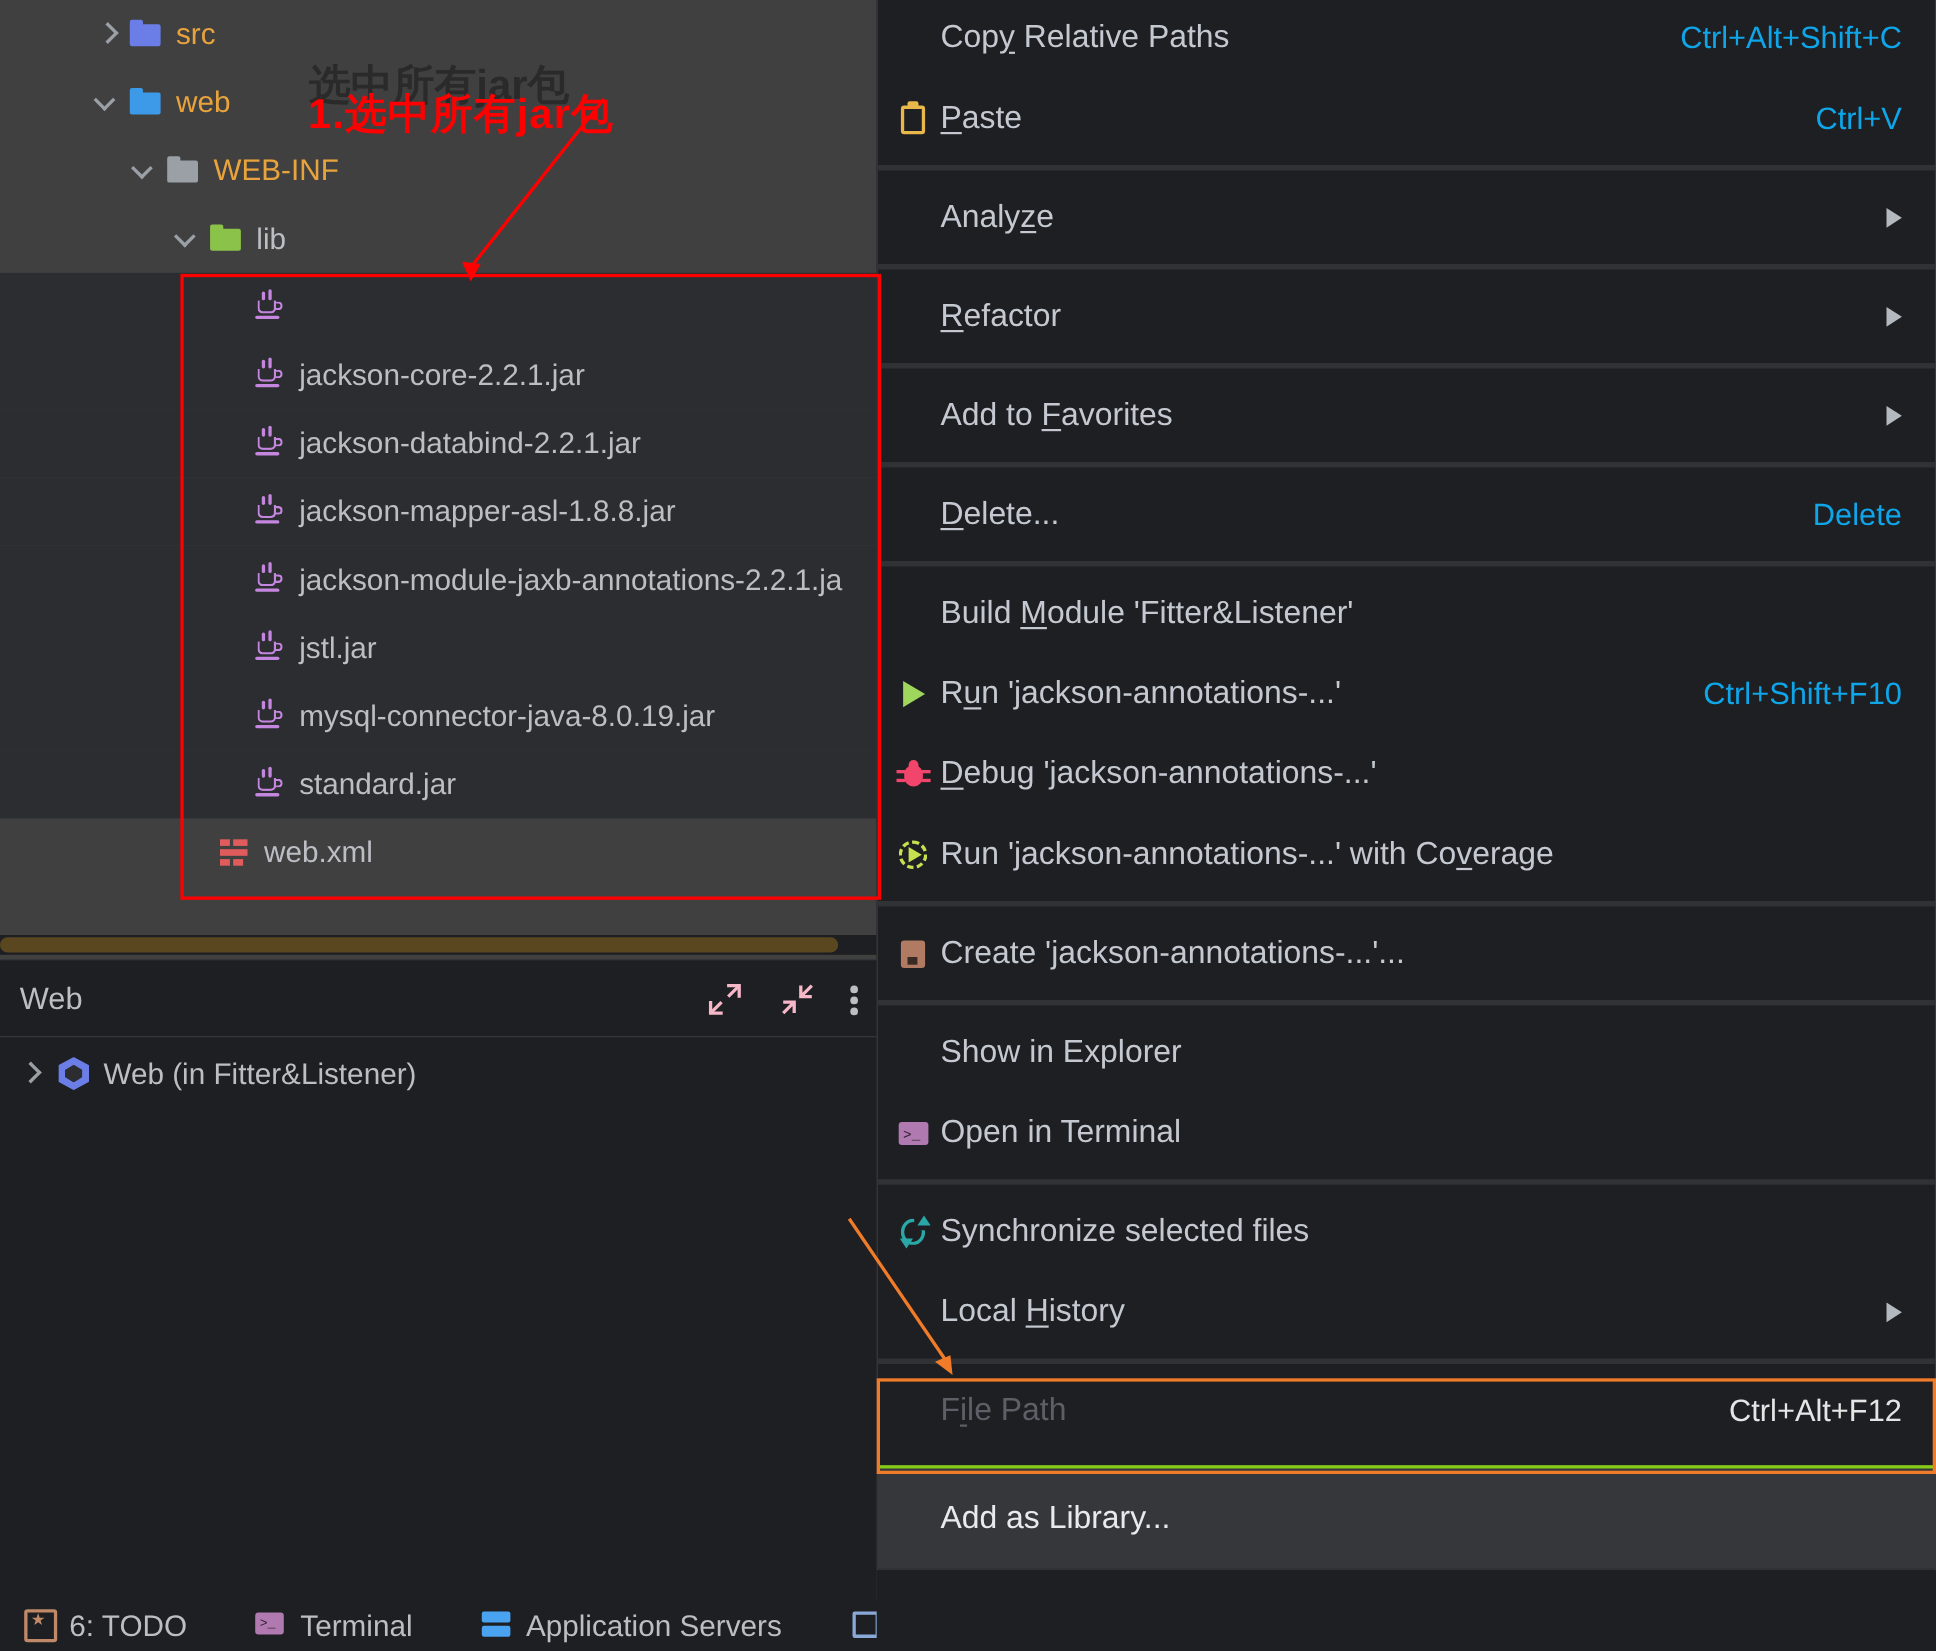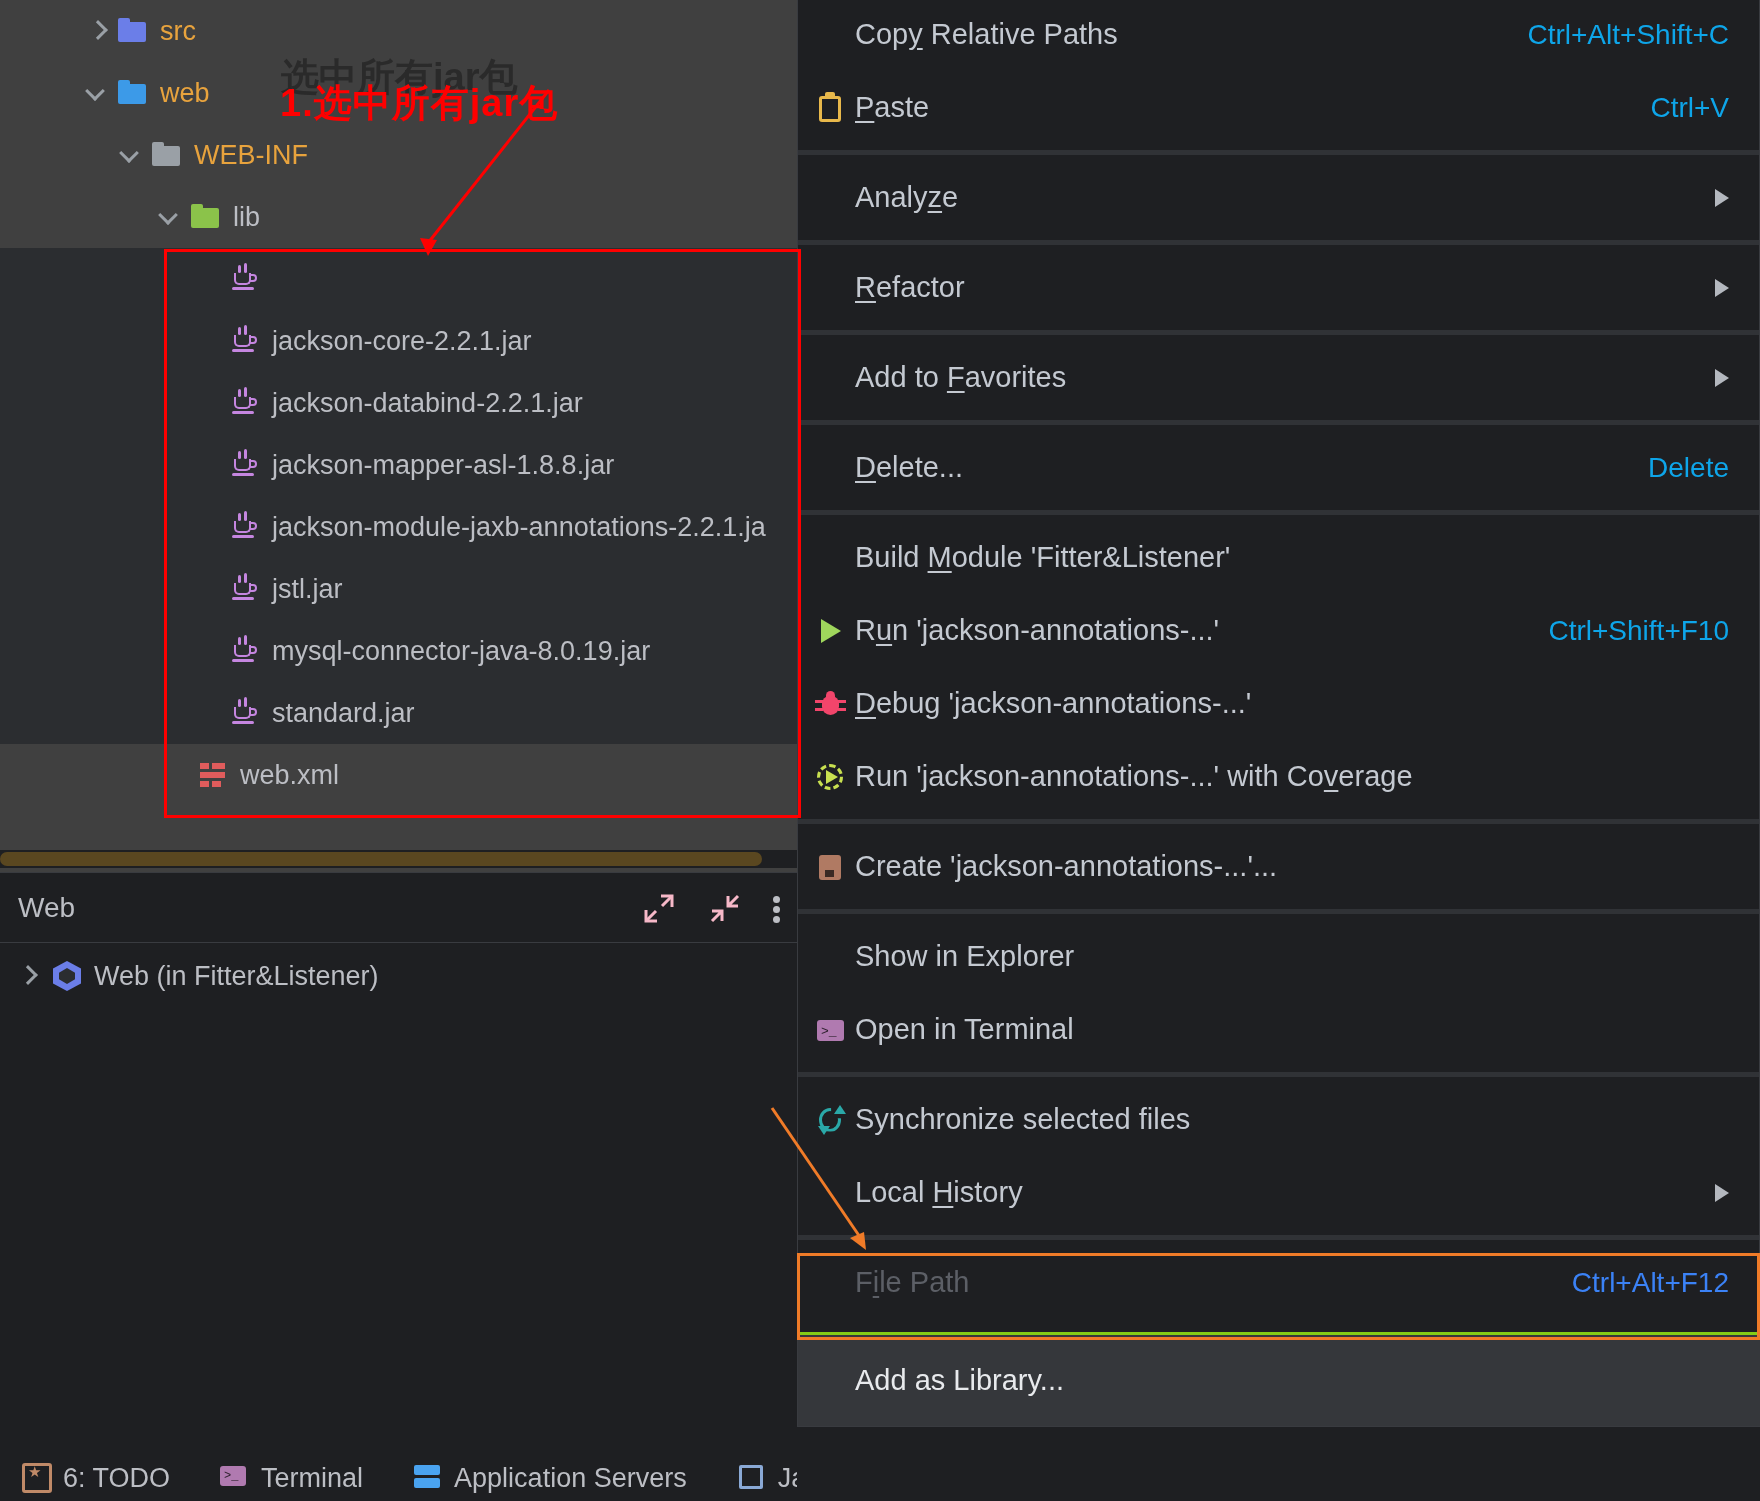--- a/index.html
+++ b/index.html
@@ -150,21 +150,21 @@
   }
   .mi.disabled{ color:#5c5f66; }
   .mi .mic{
     position:absolute; left:16px; top:50%; transform:translateY(-50%);
     width:32px; height:32px;
   }
   .mi .sc{
     position:absolute; right:30px; top:50%; transform:translateY(-50%);
     font-size:28px; color:#0ea5e9;
   }
-  .mi.disabled .sc{ color:#3b82f6; }
+  .mi.disabled .sc{ color:#e5e5e5; }
   .mi .arrow{
     position:absolute; right:30px; top:50%; transform:translateY(-50%);
     width:0; height:0; border-left:14px solid #b4b8bf;
     border-top:9px solid transparent; border-bottom:9px solid transparent;
   }
   .sep{ height:5px; background:#303236; margin:6px 0; }
   .mi u{ text-decoration:underline; text-underline-offset:4px; }
 
   
   .icn-paste{ }
@@ -218,21 +218,21 @@
   
   #code-strip{
     position:absolute; left:1556px; top:0; width:204px; height:1501px;
     background:#1e1f22; overflow:hidden; z-index:0;
   }
   .cs{ position:absolute; font-family:"Liberation Mono",monospace; font-size:24px; }
 
   
   #statusbar{
     position:absolute; left:0; bottom:0; width:797px; height:46px;
-    display:flex; align-items:center; gap:4px; padding-left:22px;
+    display:flex; align-items:center; gap:16px; padding-left:22px;
     background:#1e1f22; font-size:27px; color:#bcbec4; overflow:hidden;
   }
   .stab{ display:flex; align-items:center; gap:11px; margin-right:46px; white-space:nowrap; }
   .stab .si{ width:30px; height:30px; position:relative; flex:0 0 30px; }
   .si-todo{ border:3px solid #c08a68; border-radius:3px; }
   .si-todo::after{ content:"★"; position:absolute; left:3px; top:-3px; font-size:15px; color:#c08a68; }
   .si-term .b{ position:absolute; left:0; top:3px; width:26px; height:20px; background:#b07ab0; border-radius:3px; }
   .si-term .g{ position:absolute; left:4px; top:6px; font-size:12px; color:#2b1f2b; font-family:"Liberation Mono",monospace; }
   .si-srv i{ position:absolute; left:1px; background:#4aa3f0; width:26px; height:10px; border-radius:2px; }
   .si-srv i.t{ top:2px; } .si-srv i.b2{ top:15px; }

